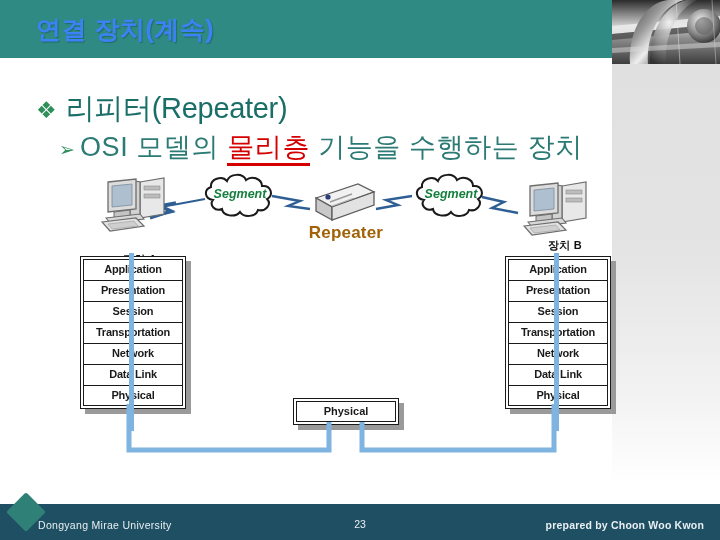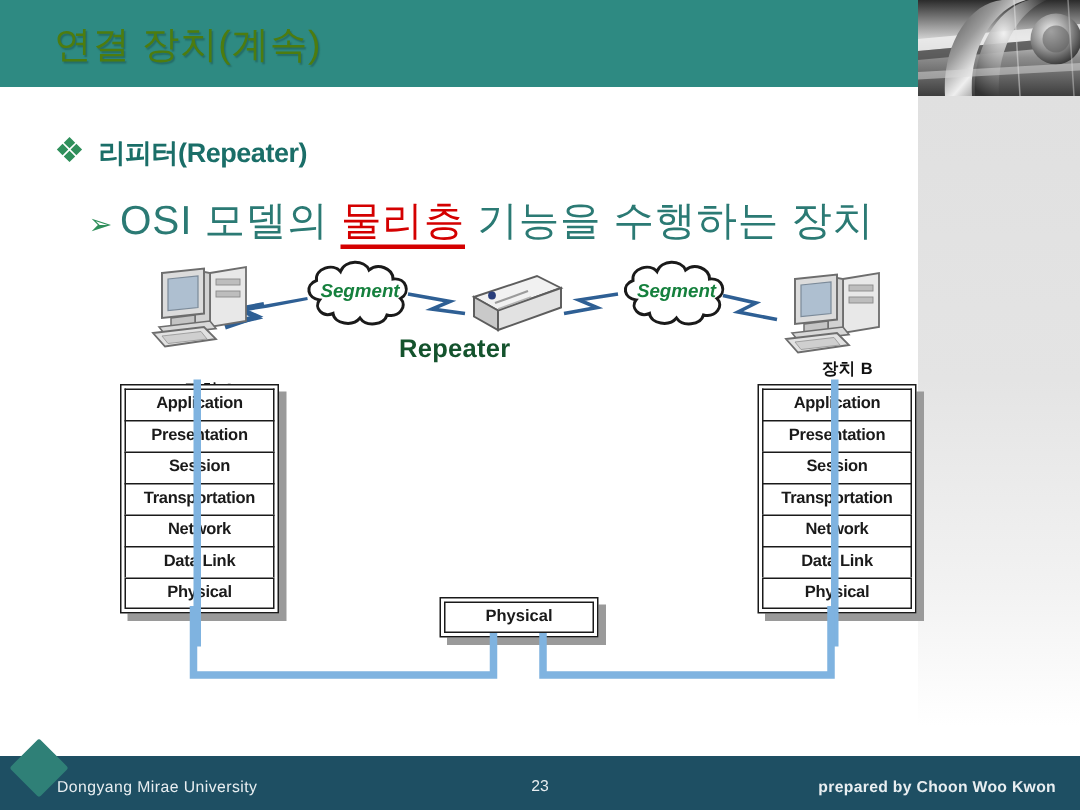--- a/index.html
+++ b/index.html
@@ -20,22 +20,22 @@
   .header-bar {
     position: absolute;
     left: 0; top: 0;
     width: 612px; height: 58px;
     background: #2e8a82;
   }
   .slide-title {
     position: absolute;
     left: 36px; top: 13px;
     font-size: 25px;
-    font-weight: normal;
-    color: #4d7c0f;
+    font-weight: bold;
+    color: #3b82f6;
     letter-spacing: 0.5px;
     white-space: nowrap;
     text-shadow: 1px 1px 1px rgba(0,0,0,.22);
   }
 
   
   .corner-photo {
     position: absolute;
     left: 612px; top: 0;
     width: 108px; height: 64px;
@@ -60,22 +60,22 @@
     align-items: baseline;
     white-space: nowrap;
   }
   .b1-glyph {
     color: #2f8f5b;
     font-size: 23px;
     line-height: 1;
     margin-right: 9px;
   }
   .b1-text {
-    font-size: 18px;
-    font-weight: bold;
+    font-size: 29px;
+    font-weight: normal;
     color: #1a6e68;
     letter-spacing: -0.3px;
   }
 
   .bullet-l2 {
     position: absolute;
     left: 59px; top: 129px;
     display: flex;
     align-items: baseline;
     white-space: nowrap;
@@ -120,24 +120,24 @@
     width: 110px;
     text-align: center;
     font-size: 12.5px;
     font-weight: bold;
     color: #15803d;
     font-style: italic;
   }
   .repeater-label {
     position: absolute;
     width: 160px;
-    text-align: left;
+    text-align: center;
     font-size: 17px;
     font-weight: bold;
-    color: #14532d;
+    color: #a16207;
     letter-spacing: .2px;
   }
 
   
   .stack {
     position: absolute;
     width: 106px;
     border: 1.6px solid #1a1a1a;
     background: #ffffff;
     box-shadow: 5px 5px 0 0 #9a9a9a;

